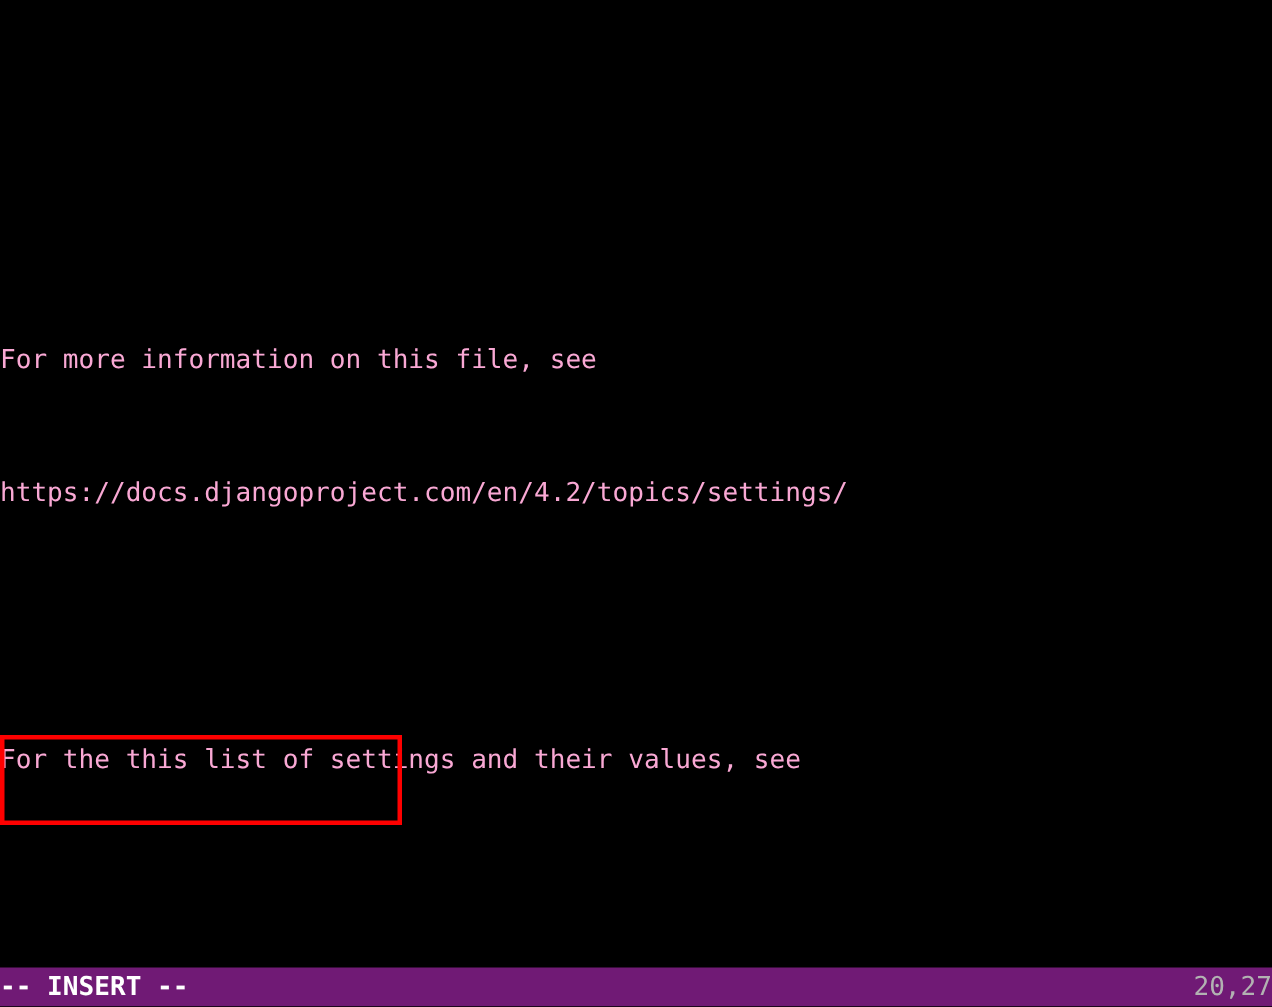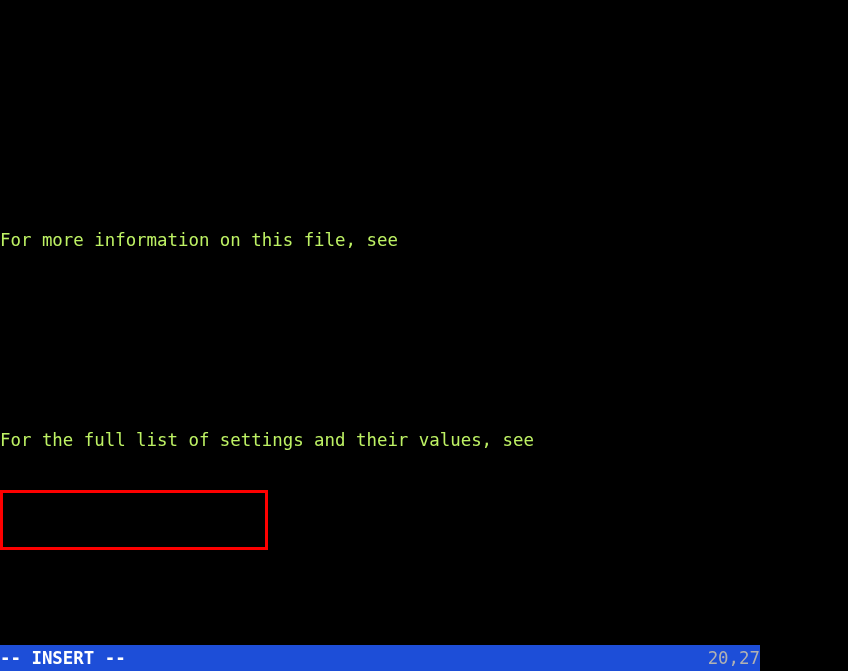--- a/index.html
+++ b/index.html
@@ -36,32 +36,32 @@
     white-space: pre;
   }
 
   .row {
     height: 22.2px;
     white-space: pre;
     letter-spacing: 0px;
   }
 
   
-  .c-docstring { color: #bef264; }
+  .c-docstring { color: #f9a8d4; }
 
   
   #statusline {
     position: absolute;
     left: 0;
     bottom: 0;
-    width: 760px;
+    width: 848px;
     height: 26px;
     line-height: 26px;
     white-space: pre;
-    background: #1d4ed8;
+    background: #701a75;
   }
   #mode-indicator {
     position: absolute;
     left: 0;
     top: 0;
     color: #ffffff;
     font-weight: bold;
   }
   #ruler {
     position: absolute;
@@ -88,24 +88,25 @@
 <div id="terminal">
 
   <div id="buffer">
 
     <div class="row"><span class="c-docstring">                          </span></div>
 
     <div class="row"><span></span></div>
 
     <div class="row"><span class="c-docstring">For more information on this file, see</span></div>
 
+    <div class="row"><span class="c-docstring">https://docs.djangoproject.com/en/4.2/topics/settings/</span></div>
 
     <div class="row"><span></span></div>
 
-    <div class="row"><span class="c-docstring">For the full list of settings and their values, see</span></div>
+    <div class="row"><span class="c-docstring">For the this list of settings and their values, see</span></div>
 
 
     
 
     
 
     
 
     
 

